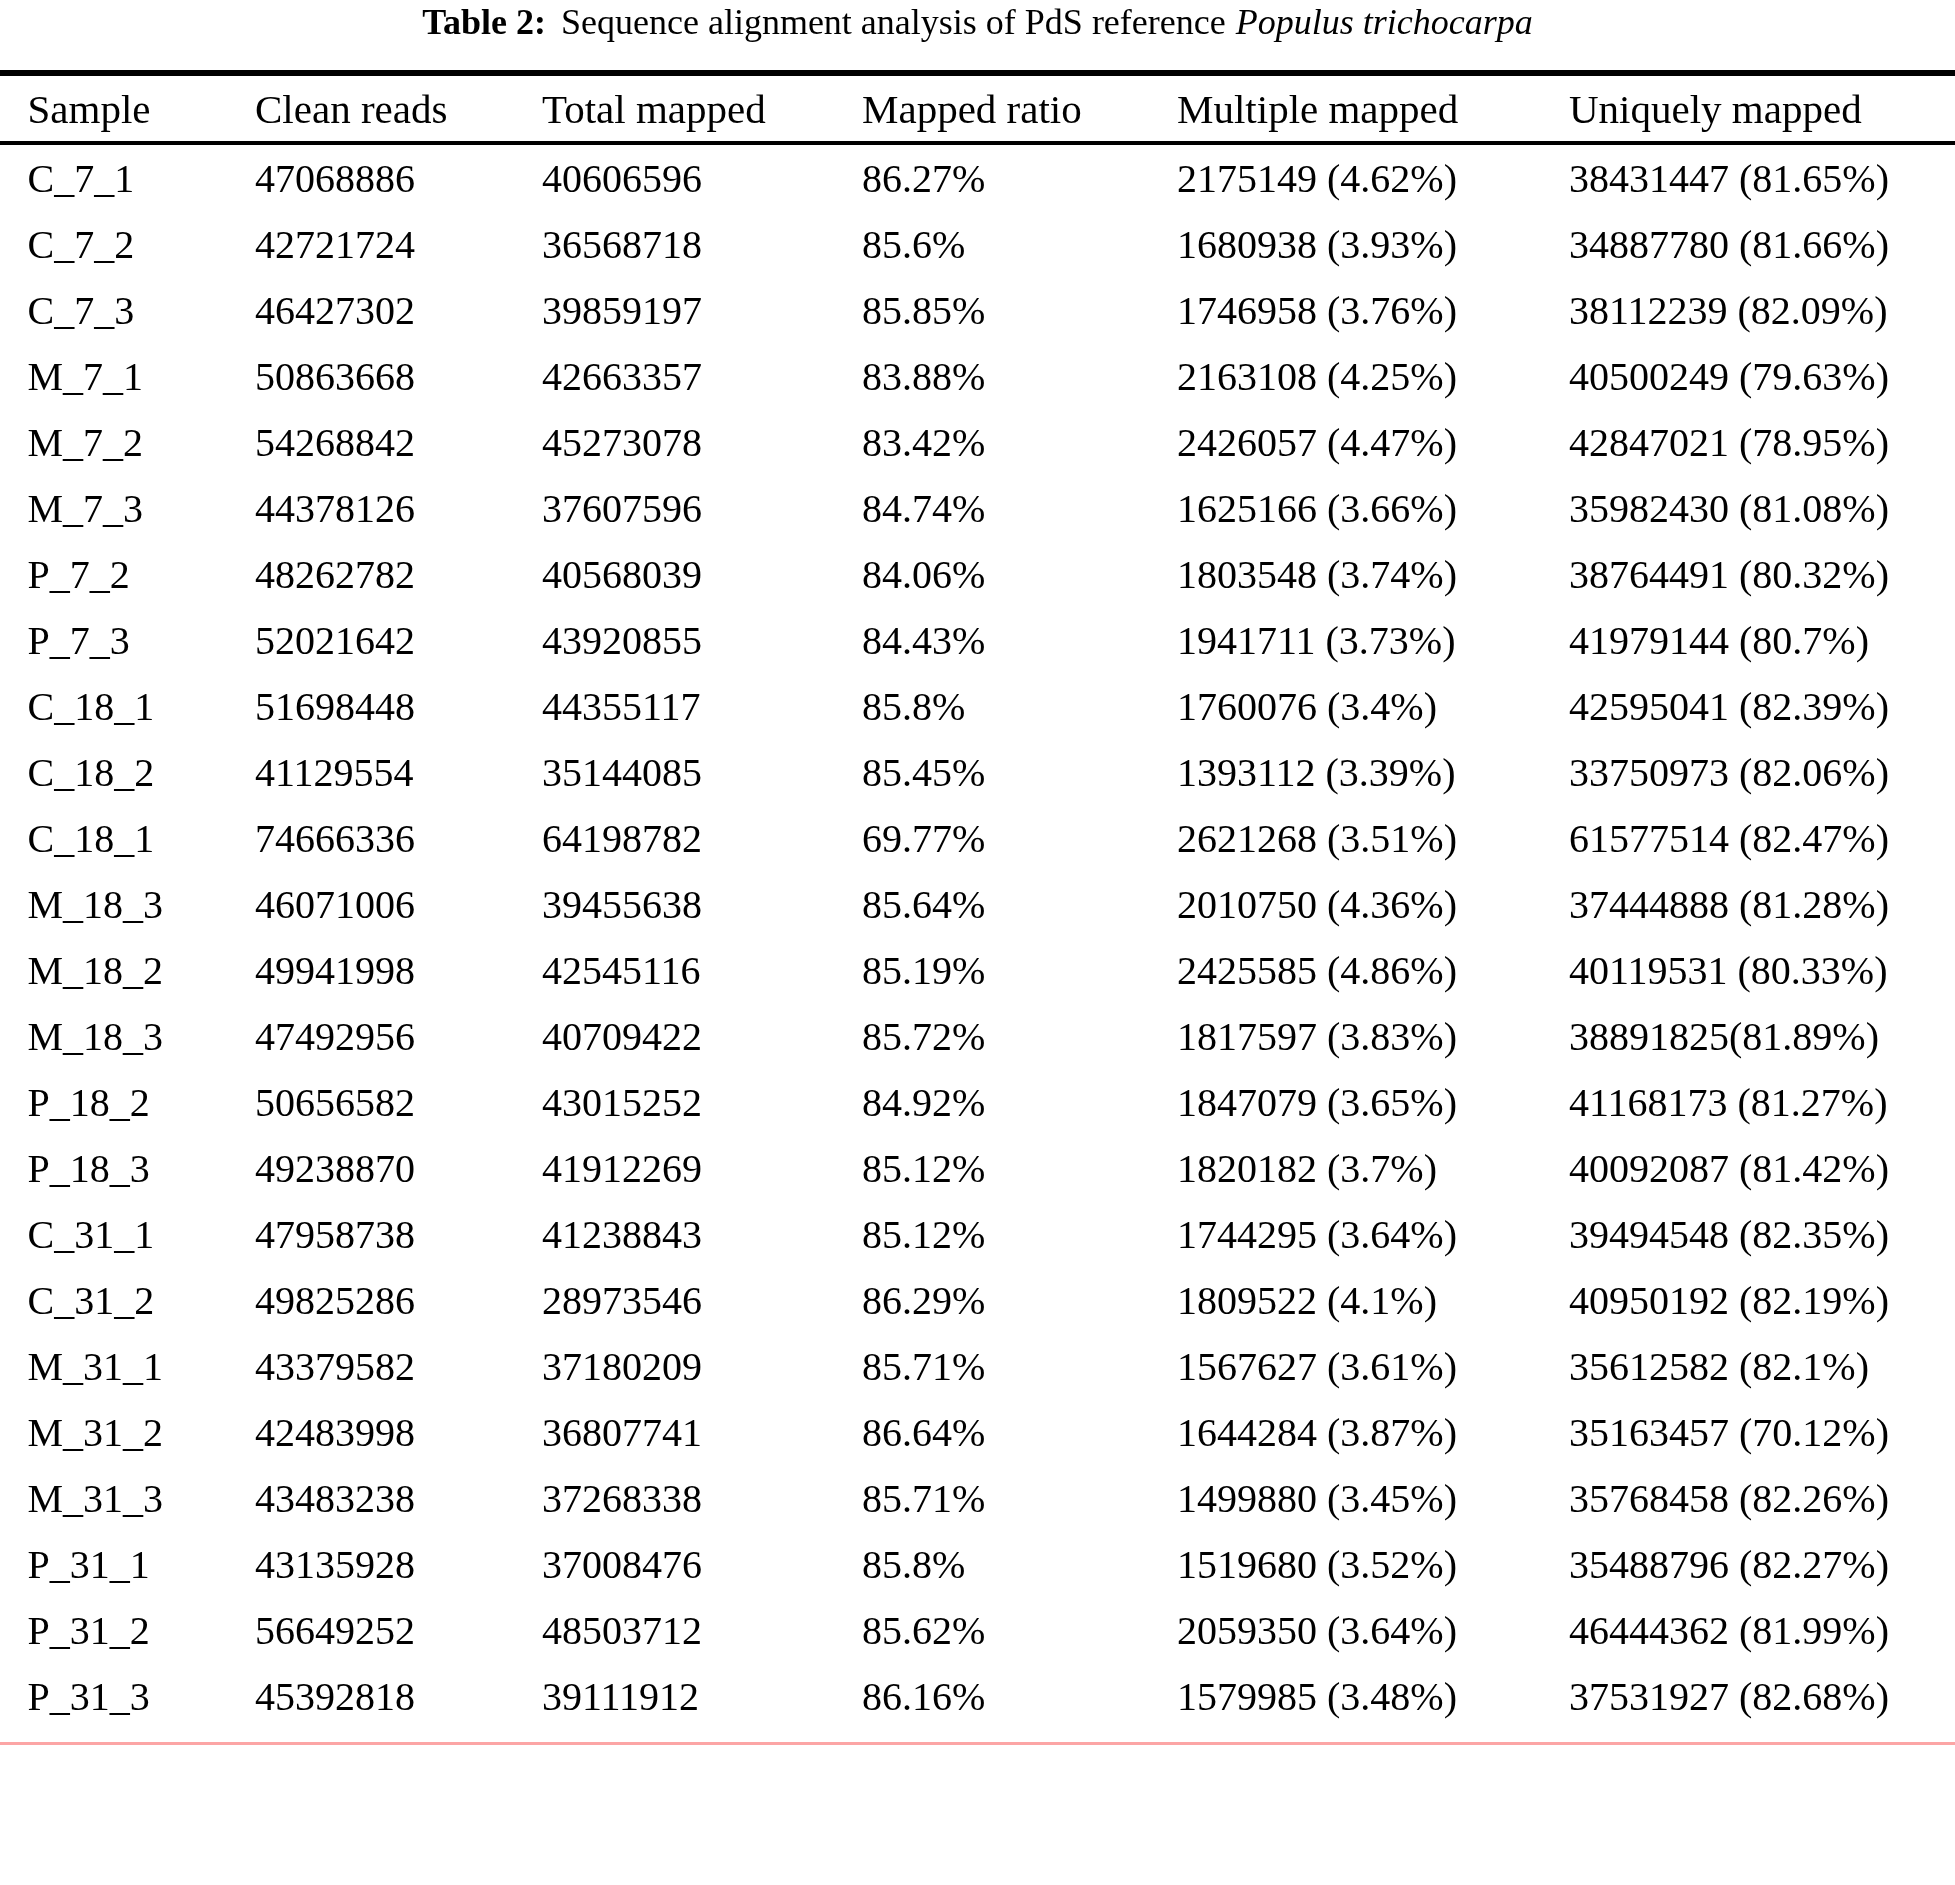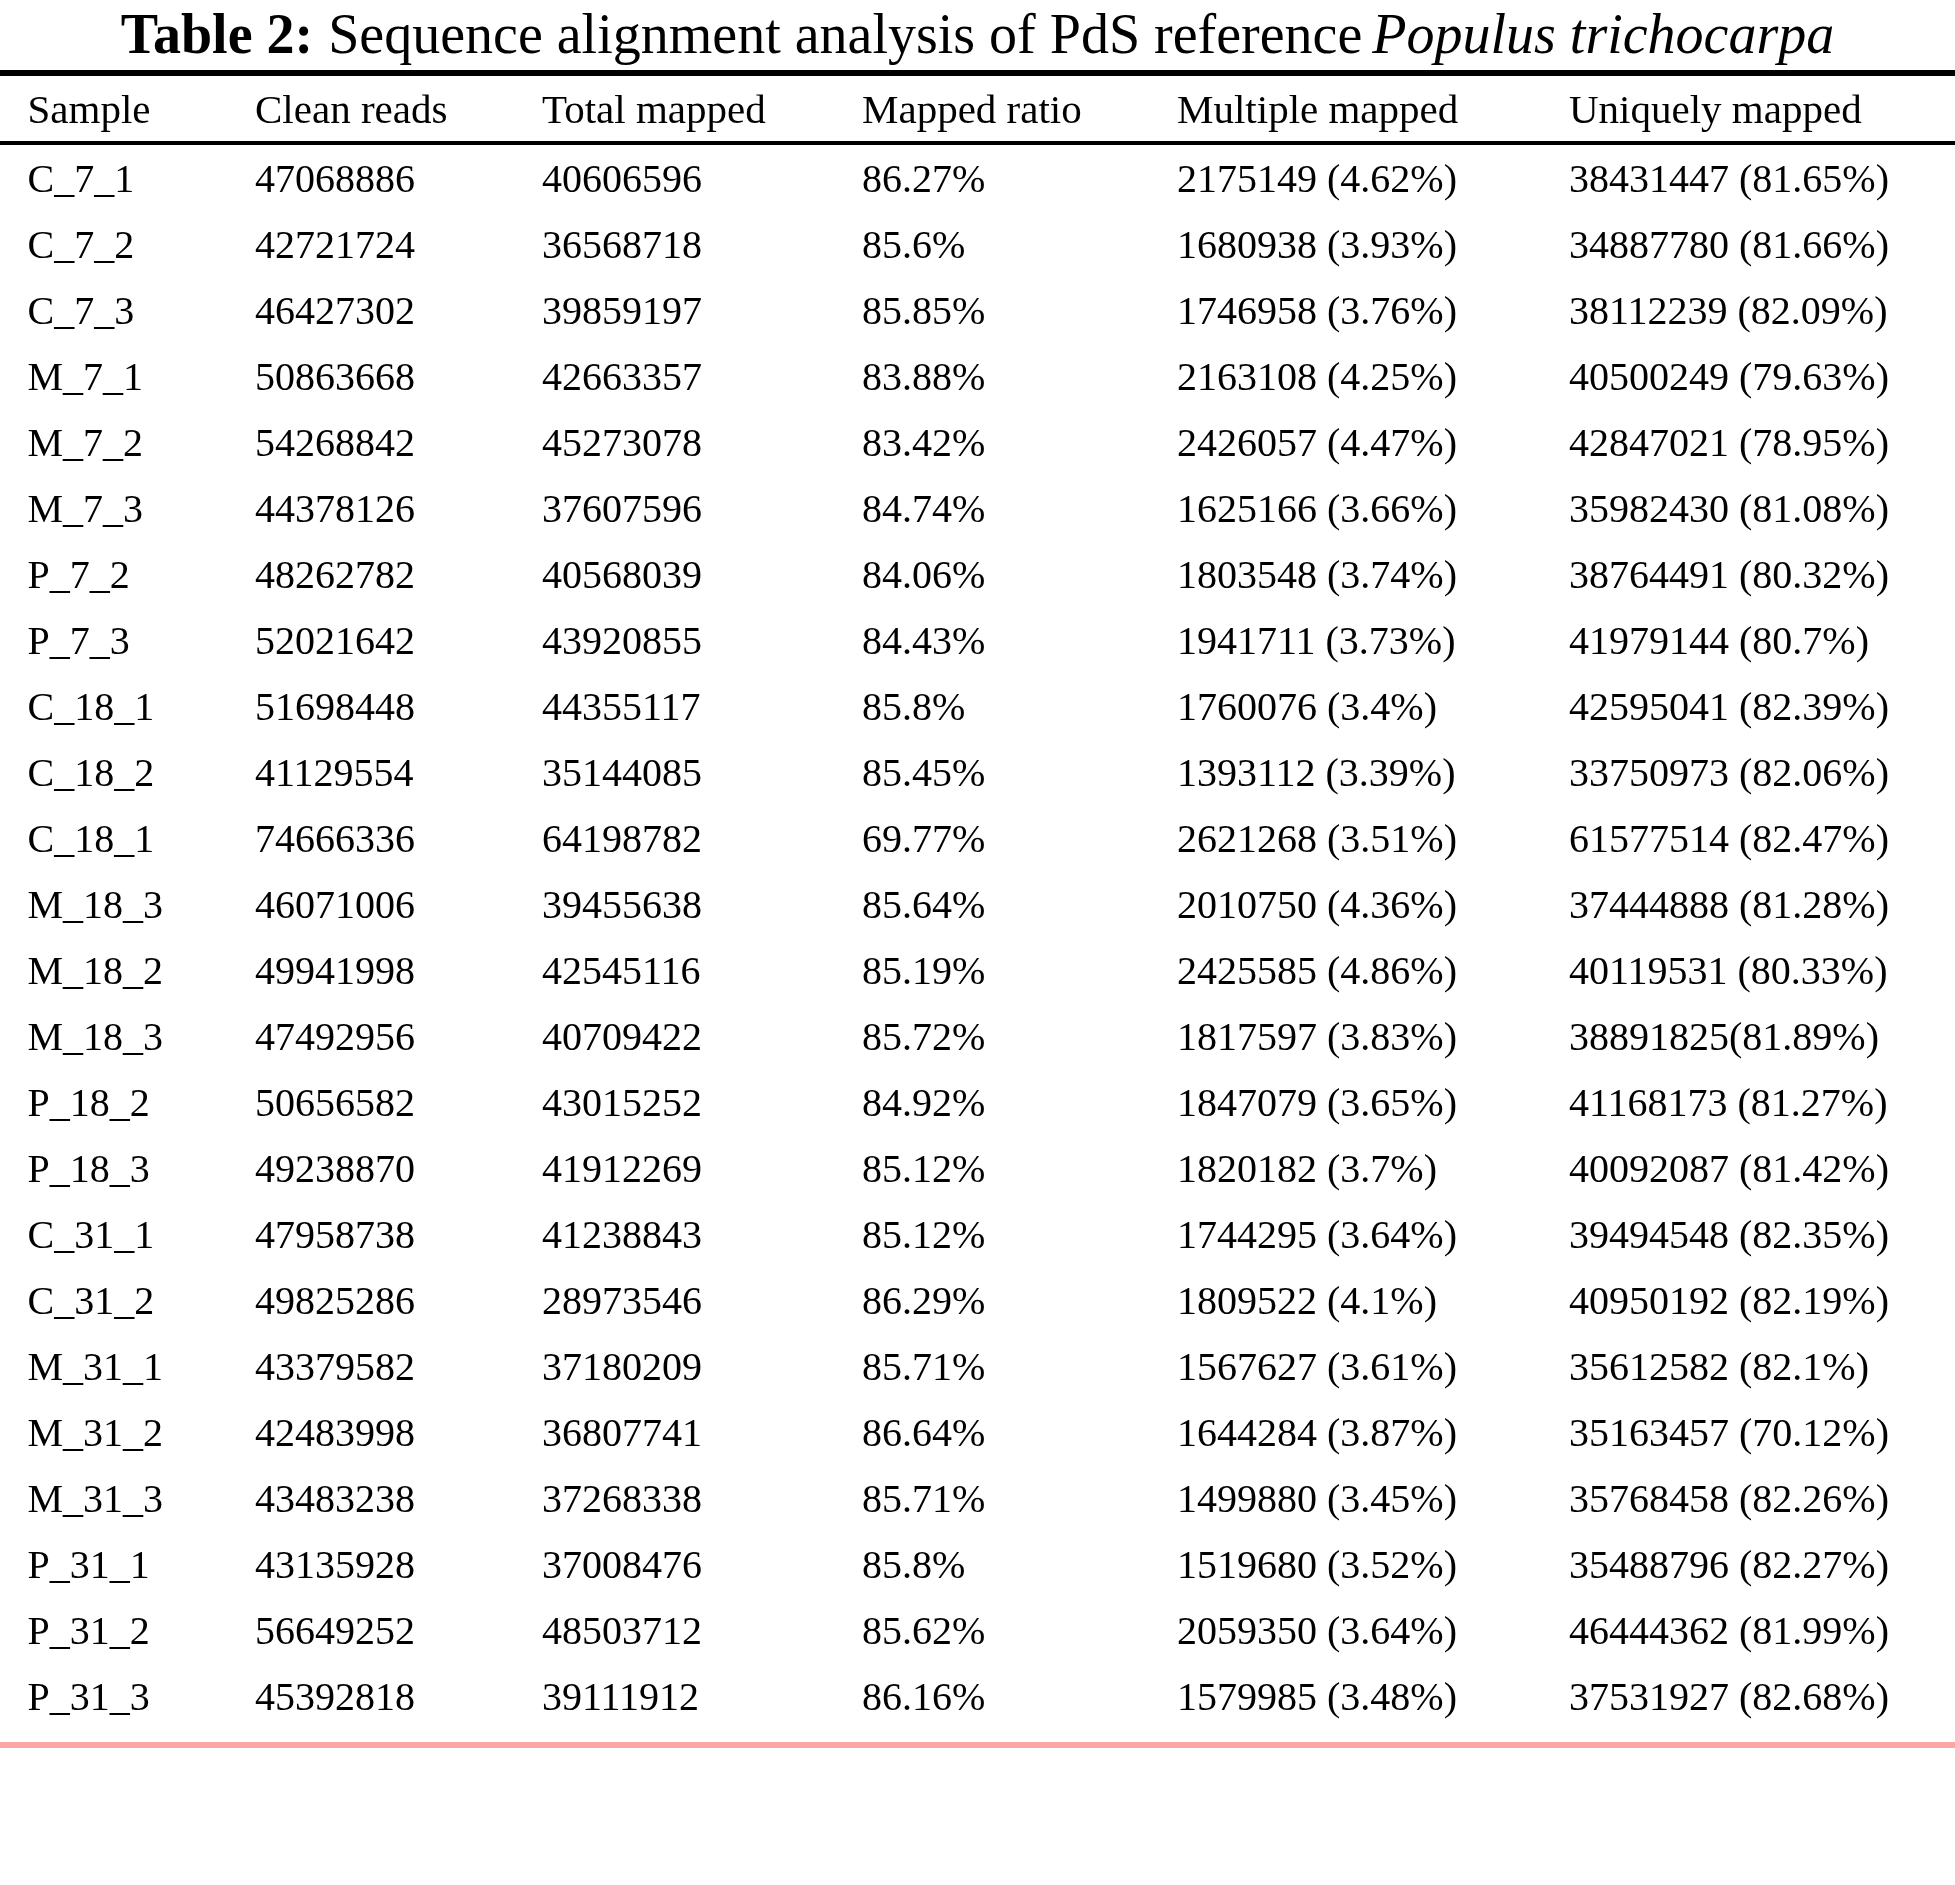--- a/index.html
+++ b/index.html
@@ -14,21 +14,21 @@
     overflow: hidden;
     font-family: "Liberation Serif", "DejaVu Serif", serif;
     color: #000000;
   }
   .caption {
     position: absolute;
     top: 2px;
     left: 0;
     width: 100%;
     text-align: center;
-    font-size: 56px;
+    font-size: 36px;
     line-height: 1.15;
     white-space: nowrap;
   }
   .caption .cap-label {
     font-weight: bold;
     margin-right: 15px;
   }
   .caption .cap-text {
     margin-right: 10px;
   }
@@ -36,21 +36,21 @@
     font-style: italic;
   }
   table.data-table {
     position: absolute;
     top: 70px;
     left: 0;
     width: 1955px;
     border-collapse: collapse;
     table-layout: fixed;
     border-top: 6px solid #000000;
-    border-bottom: 6px solid #fca5a5;
+    border-bottom: 3px solid #fca5a5;
   }
   col.c1 { width: 255px; }
   col.c2 { width: 287px; }
   col.c3 { width: 320px; }
   col.c4 { width: 315px; }
   col.c5 { width: 392px; }
   col.c6 { width: 387px; }
   th, td {
     text-align: left;
     vertical-align: middle;

